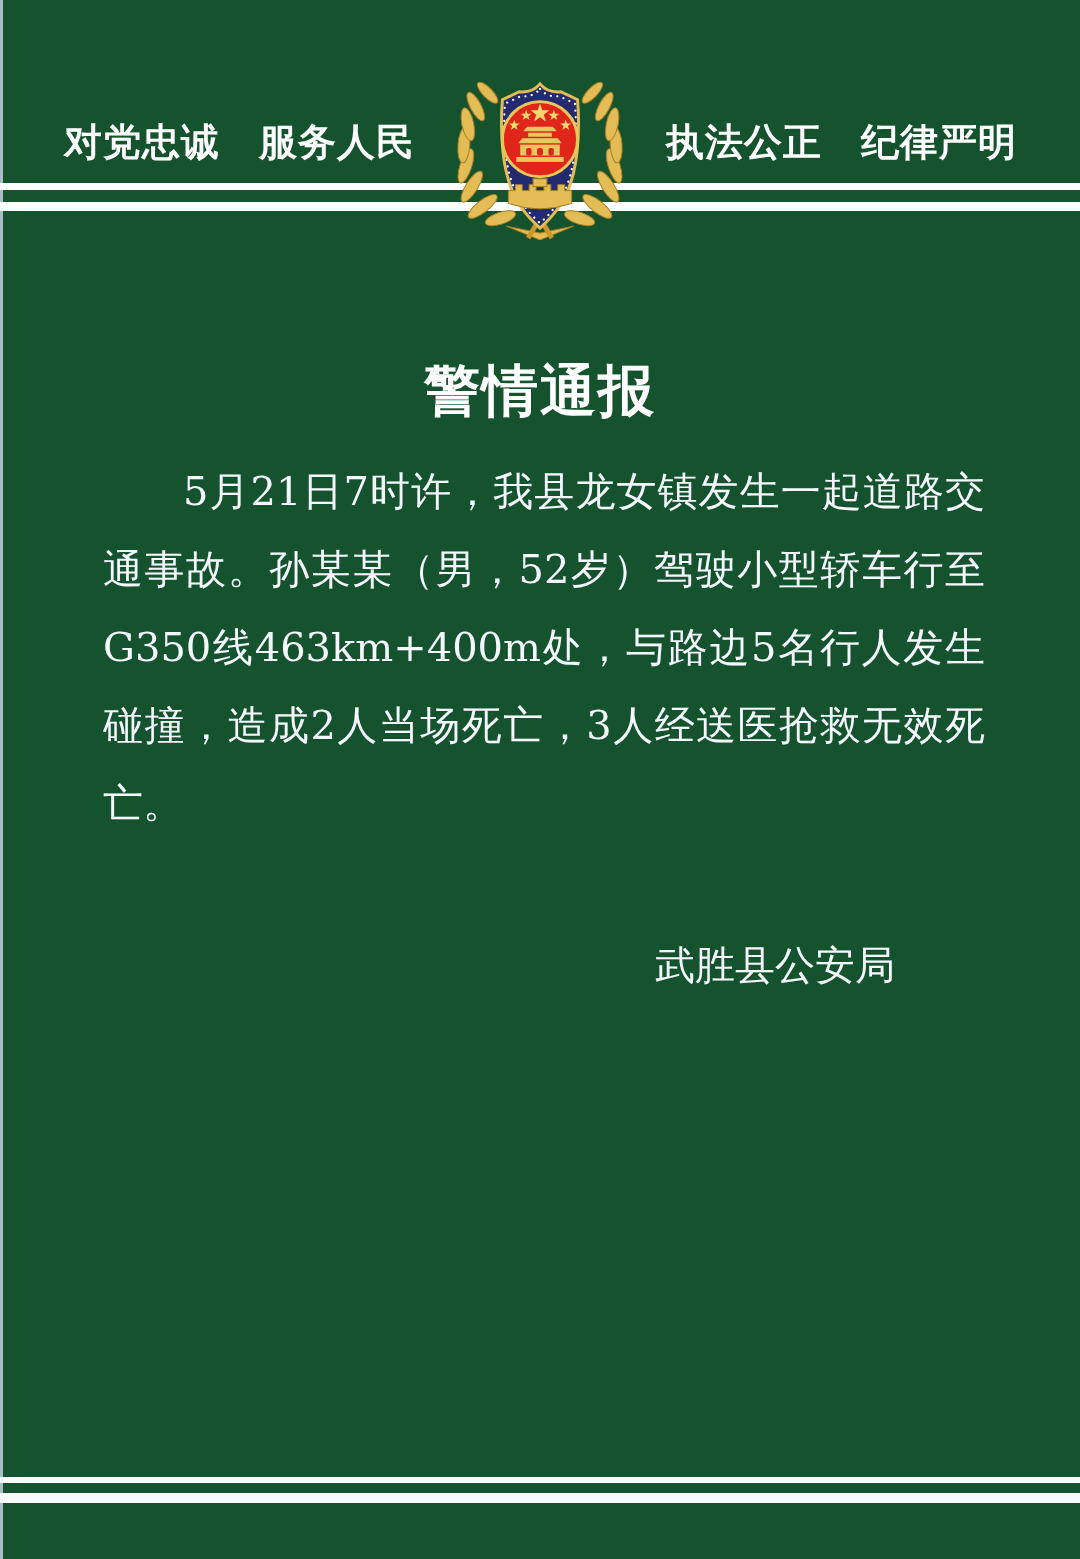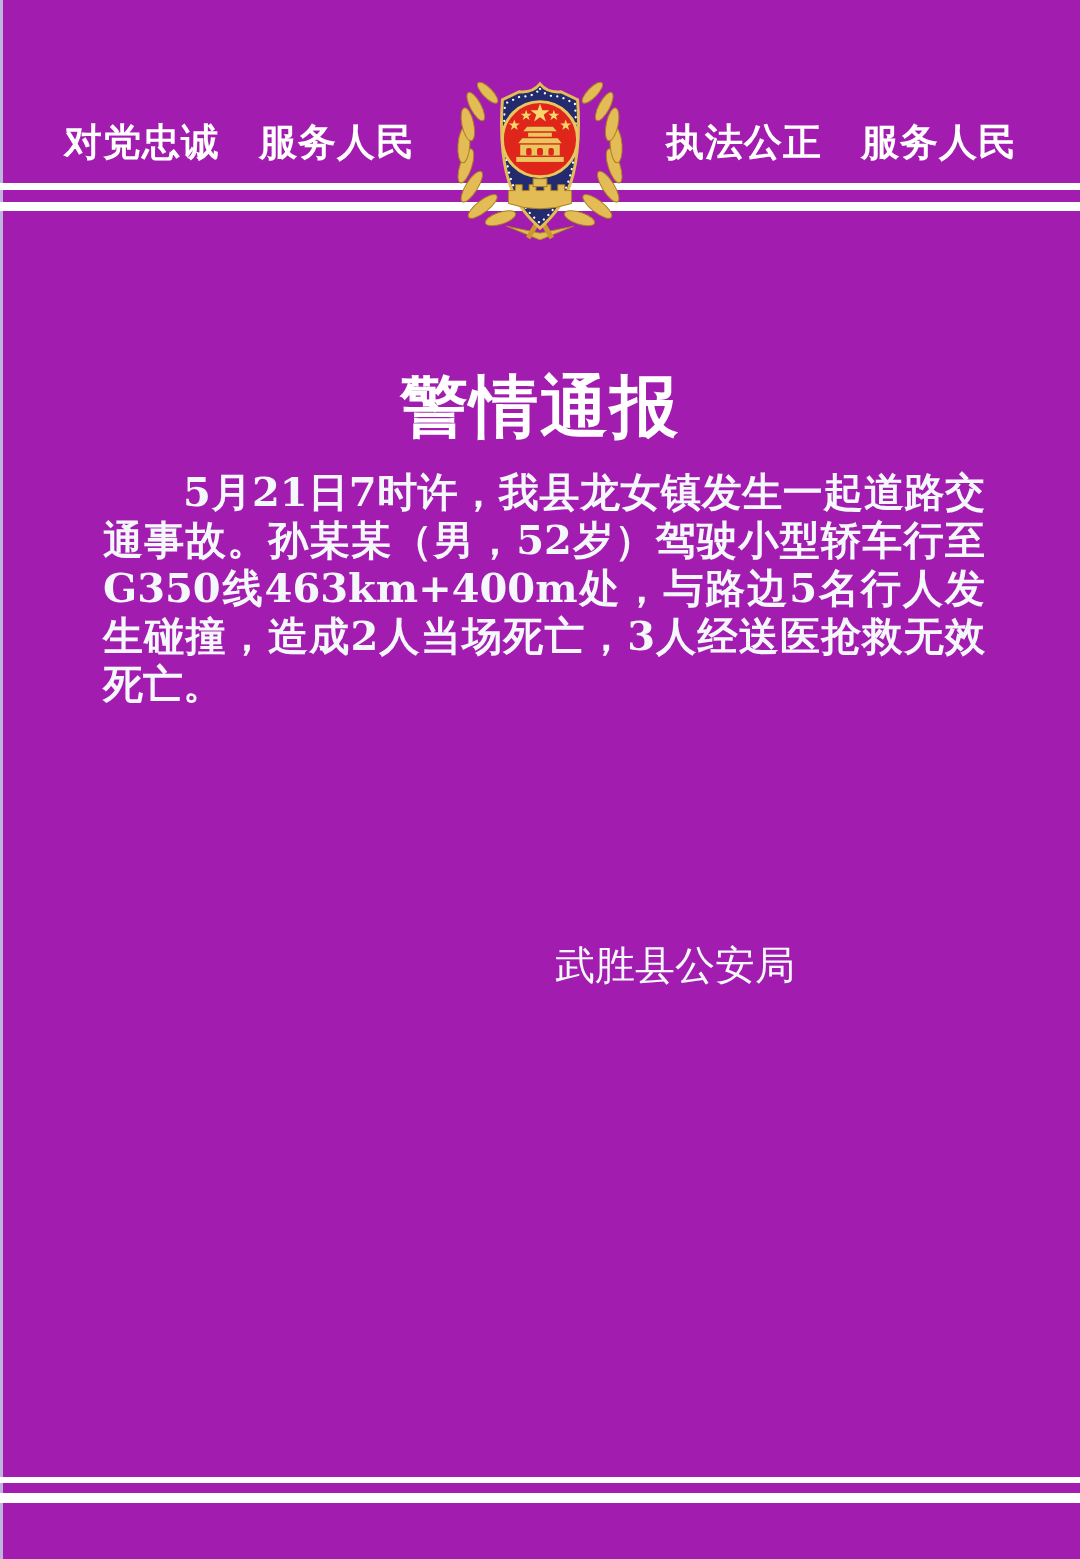--- a/index.html
+++ b/index.html
@@ -1,20 +1,20 @@
 <!DOCTYPE html>
 <html><head>
 <meta charset="utf-8">
 <style>
   html,body{margin:0;padding:0;background:#0e2548;}
   .poster{
     position:relative;
     width:1080px;height:1559px;
     margin:0 auto;
-    background:#a21caf;
+    background:#14532d;
     overflow:hidden;
     font-family:"DejaVu Serif","Liberation Serif",serif;
   }
   .edge-strip{
     position:absolute;left:0;top:0;width:3px;height:100%;
     background:#c3d0e4;opacity:.85;
   }
   
   .slogan{
     position:absolute;top:118px;
@@ -33,56 +33,55 @@
   .rule.bottom-thick{top:1493px;height:10px;}
   .badge-wrap{
     position:absolute;top:70px;left:50%;
     transform:translateX(-50%);
     z-index:3;line-height:0;
   }
   
   .title{
     position:absolute;top:346px;left:0;right:0;
     text-align:center;
-    font-size:68px;font-weight:700;
+    font-size:56px;font-weight:700;
     letter-spacing:2px;
-    color:#ffffff;margin:16px;
+    color:#ffffff;margin:8px;
   }
   
   .body-text{
-    position:absolute;top:468px;left:103px;right:95px;
+    position:absolute;top:452px;left:103px;right:95px;
     color:#f4f7fb;
-    font-size:40px;line-height:48px;
+    font-size:40px;line-height:78px;
     text-align:justify;
-    font-weight:bold;
   }
   .body-text p{margin:0;text-indent:2em;}
   
   .signature{
     position:absolute;top:932px;left:555px;width:340px;
-    text-align:left;color:#f4f7fb;
+    text-align:right;color:#f4f7fb;
     font-size:40px;line-height:66px;
   }
   .signature div{white-space:nowrap;}
 </style>
 </head>
 <body>
 
 <div class="poster">
 
   <div class="edge-strip"></div>
 
   <div class="rule top-thin"></div>
   <div class="rule top-thick"></div>
 
   <div class="rule bottom-thin"></div>
   <div class="rule bottom-thick"></div>
 
   <div class="slogan left">对党忠诚　服务人民</div>
-  <div class="slogan right">执法公正　服务人民</div>
+  <div class="slogan right">执法公正　纪律严明</div>
 
   <div class="badge-wrap">
     <svg width="198" height="170" viewBox="0 0 200 172" aria-hidden="true">
       <defs>
         <polygon id="star" points="0,-10 2.4,-3.2 9.5,-3.2 3.8,1.2 6,8.1 0,3.9 -6,8.1 -3.8,1.2 -9.5,-3.2 -2.4,-3.2"></polygon>
         <g id="wreathL" fill="#e3bc55" stroke="#a87f24" stroke-width="1">
           <ellipse cx="60" cy="150" rx="16" ry="6" transform="rotate(-18 60 150)"></ellipse>
           <ellipse cx="42" cy="138" rx="18" ry="6" transform="rotate(-38 42 138)"></ellipse>
           <ellipse cx="31" cy="118" rx="18" ry="6" transform="rotate(-58 31 118)"></ellipse>
           <ellipse cx="25" cy="97" rx="18" ry="6" transform="rotate(-72 25 97)"></ellipse>

